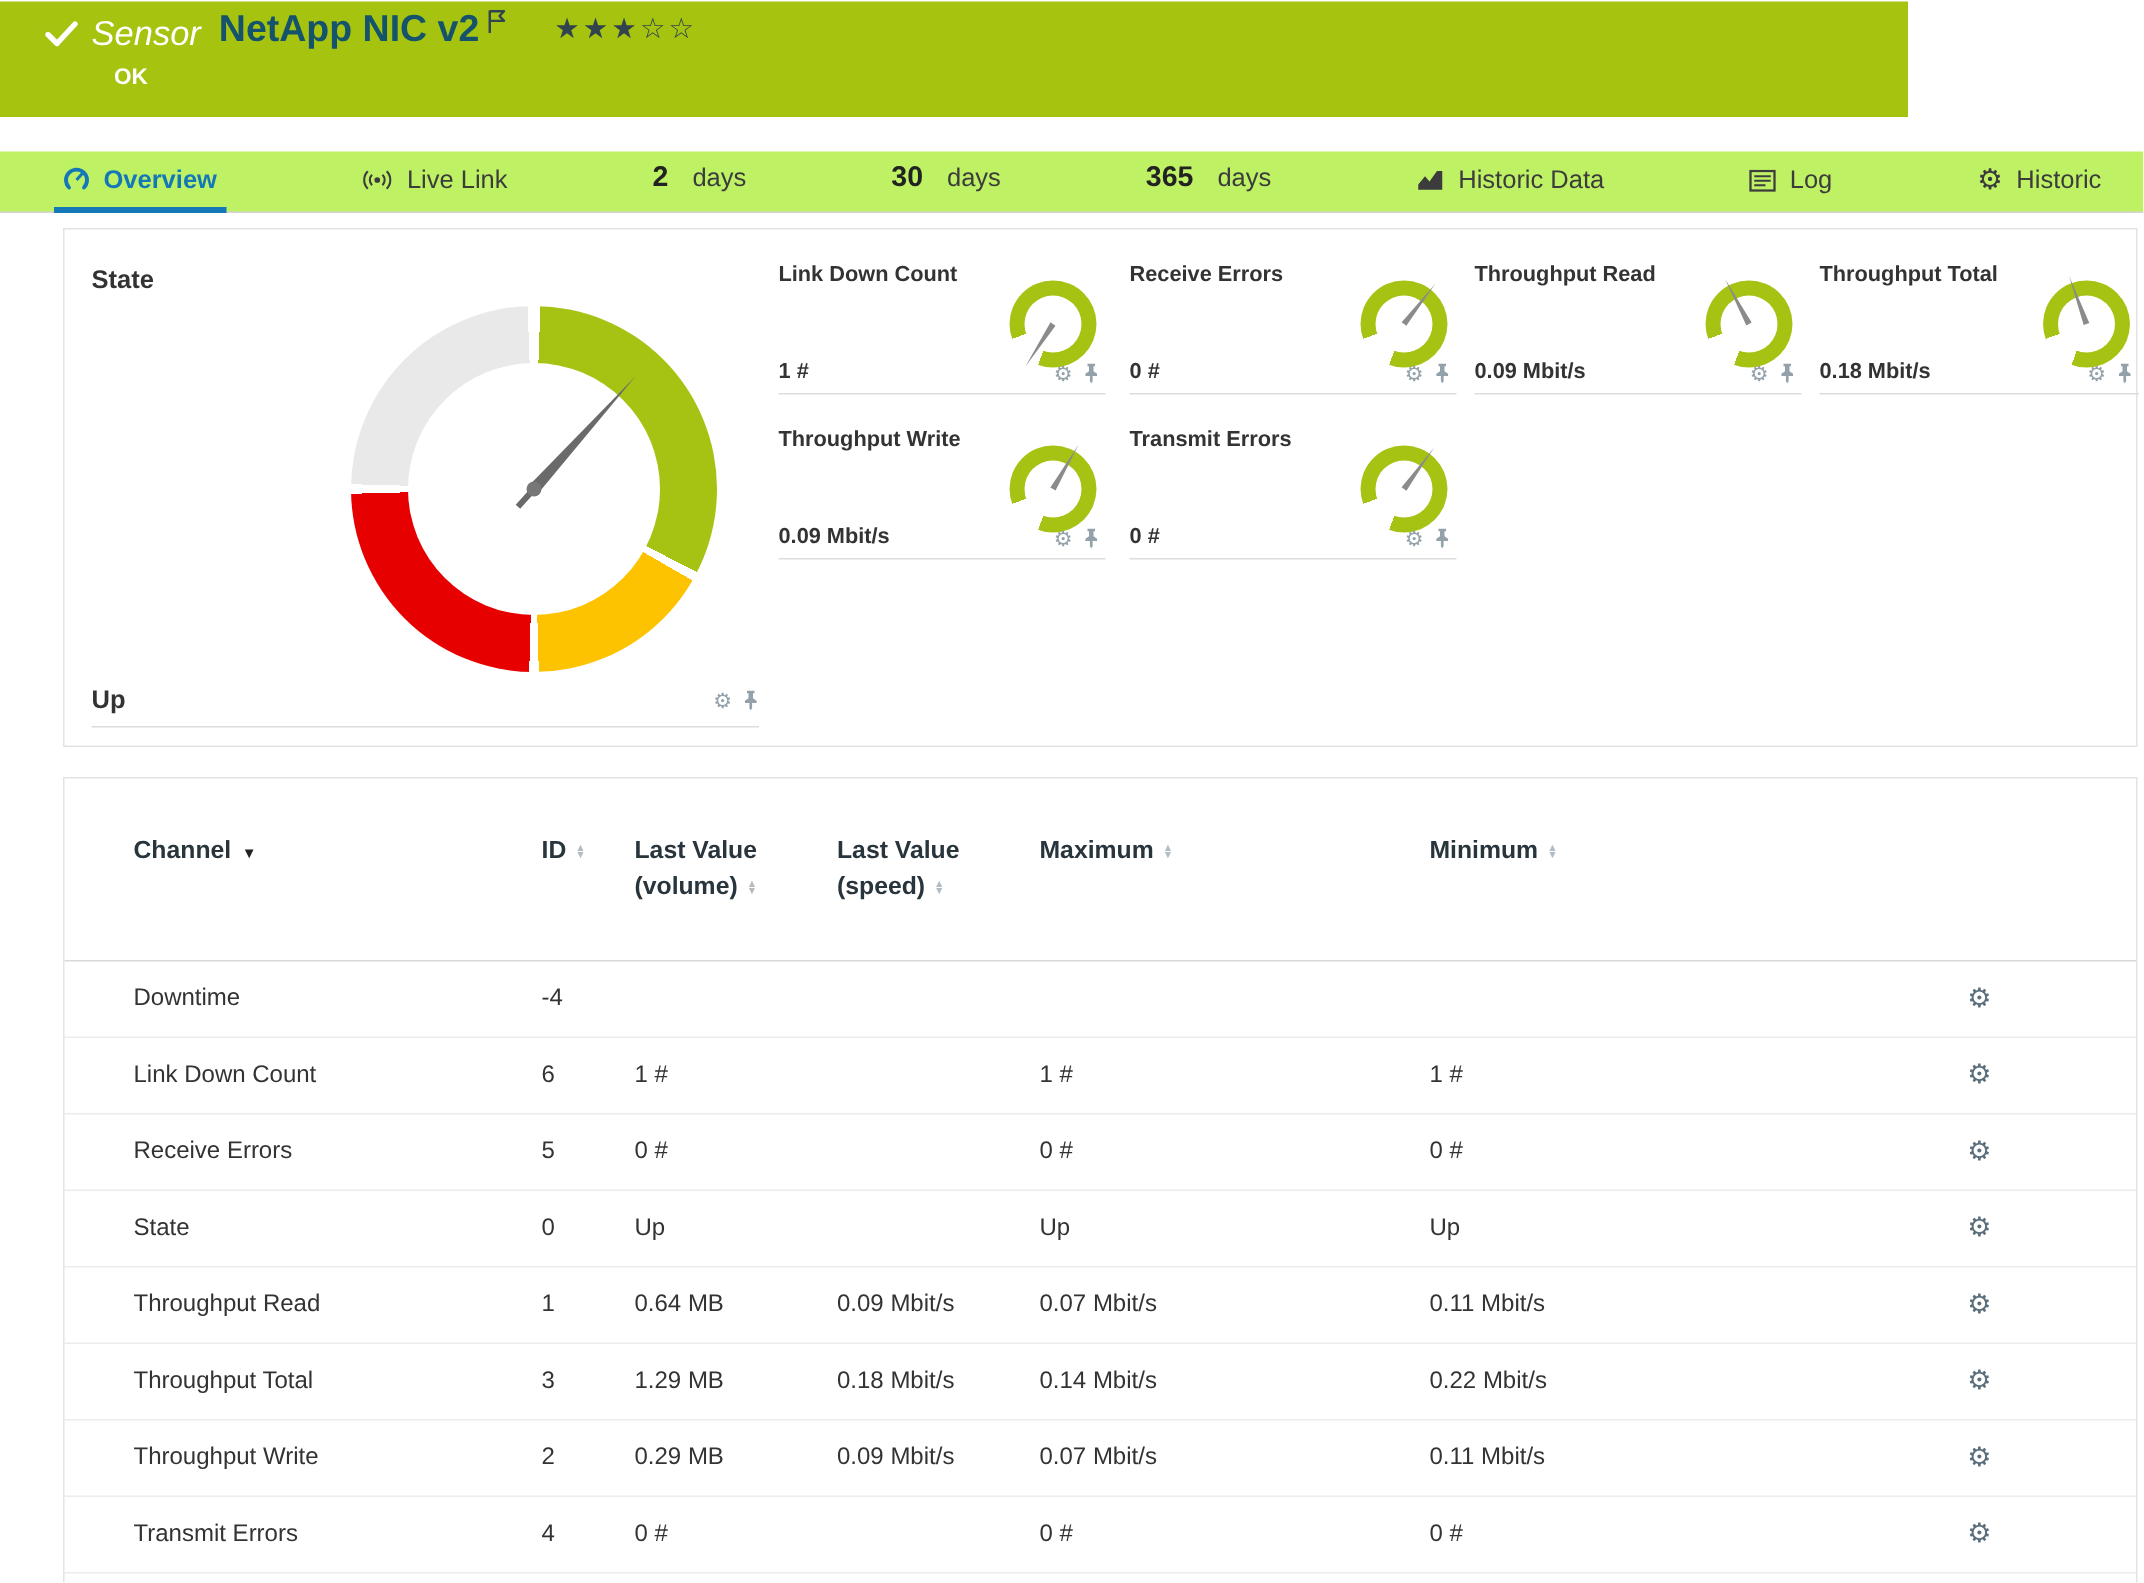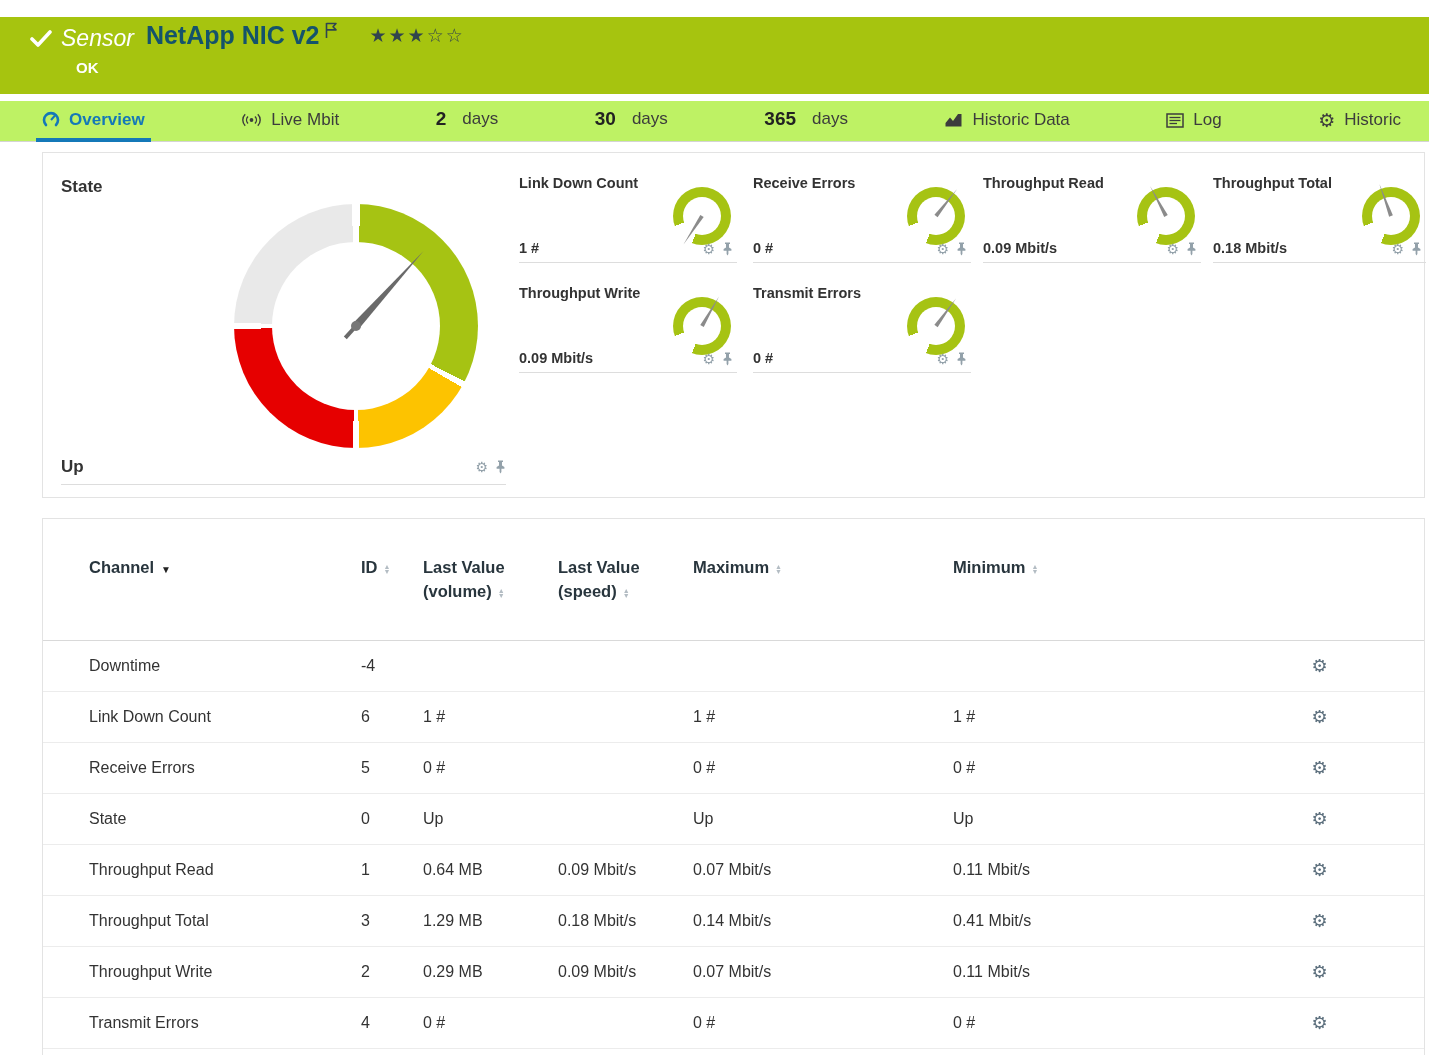--- a/index.html
+++ b/index.html
@@ -3,21 +3,21 @@
 <meta charset="utf-8">
 <style>
   * { margin:0; padding:0; box-sizing:border-box; }
   html,body { width:1429px; height:1055px; }
   body {
     position:relative; overflow:hidden; background:#ffffff;
     font-family:"Liberation Sans","DejaVu Sans",sans-serif; color:#333;
   }
 
   
-  .topbar { position:absolute; left:0; top:17px; width:1429px; height:77px; background:#a6c40f; }
+  .topbar { position:absolute; left:0; top:1px; width:1272px; height:77px; background:#a6c40f; }
   .topbar-row { position:absolute; left:30px; top:4px; display:flex; align-items:flex-start; }
   .check-icon { margin-top:8px; }
   .kind { font-style:italic; font-size:23px; color:#ffffff; margin-left:9px; margin-top:4px; }
   .sensor-title { font-size:25px; font-weight:bold; color:#14536b; margin-left:12px; }
   .flag-icon { margin-left:5px; margin-top:1px; cursor:pointer; }
   .stars { margin-left:32px; margin-top:3px; font-size:19px; color:#31444d; letter-spacing:2px; cursor:pointer; }
   .status-ok { position:absolute; left:76px; top:42px; font-size:15px; font-weight:bold; color:#ffffff; }
 
   
   .tabbar {
@@ -132,21 +132,21 @@
     <span>Overview</span>
   </div>
   <div class="tab">
     <svg width="21" height="16" viewBox="0 0 21 16">
       <circle cx="10.5" cy="8" r="1.9" fill="#3c3c3c"></circle>
       <path d="M7 4.5 a5 5 0 0 0 0 7" fill="none" stroke="#3c3c3c" stroke-width="1.4"></path>
       <path d="M14 4.5 a5 5 0 0 1 0 7" fill="none" stroke="#3c3c3c" stroke-width="1.4"></path>
       <path d="M4.2 2.2 a8.2 8.2 0 0 0 0 11.6" fill="none" stroke="#3c3c3c" stroke-width="1.4"></path>
       <path d="M16.8 2.2 a8.2 8.2 0 0 1 0 11.6" fill="none" stroke="#3c3c3c" stroke-width="1.4"></path>
     </svg>
-    <span>Live Mbit</span>
+    <span>Live Link</span>
   </div>
   <div class="tab">
     <span class="num">2</span>
       <span>days</span>
   </div>
   <div class="tab">
     <span class="num">30</span>
       <span>days</span>
   </div>
   <div class="tab">
@@ -387,21 +387,21 @@
     <div class="c-num">0.11 Mbit/s</div>
     <div class="c-gear"><span class="rowgear">⚙</span></div>
   </div>
 
   <div class="tgrid trow">
     <div>Throughput Total</div>
     <div class="c-num">3</div>
     <div class="c-num">1.29 MB</div>
     <div class="c-num">0.18 Mbit/s</div>
     <div class="c-num">0.14 Mbit/s</div>
-    <div class="c-num">0.41 Mbit/s</div>
+    <div class="c-num">0.22 Mbit/s</div>
     <div class="c-gear"><span class="rowgear">⚙</span></div>
   </div>
 
   <div class="tgrid trow">
     <div>Throughput Write</div>
     <div class="c-num">2</div>
     <div class="c-num">0.29 MB</div>
     <div class="c-num">0.09 Mbit/s</div>
     <div class="c-num">0.07 Mbit/s</div>
     <div class="c-num">0.11 Mbit/s</div>

